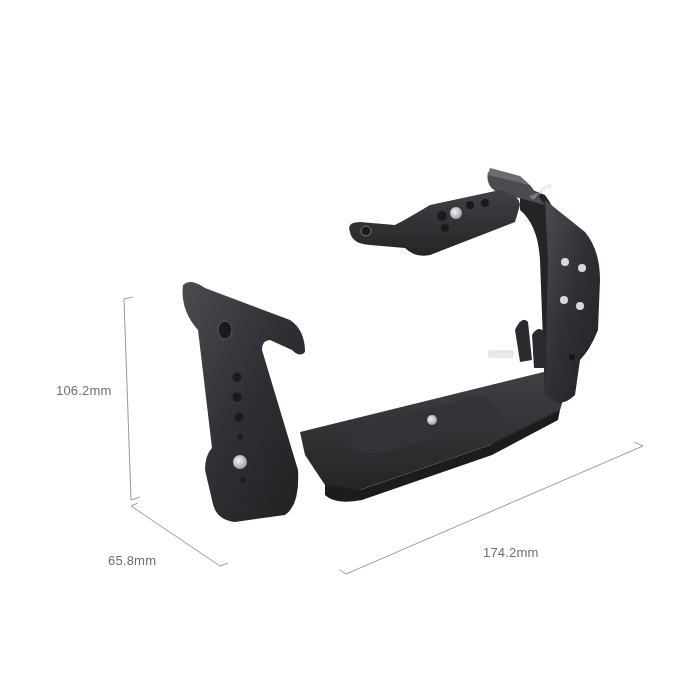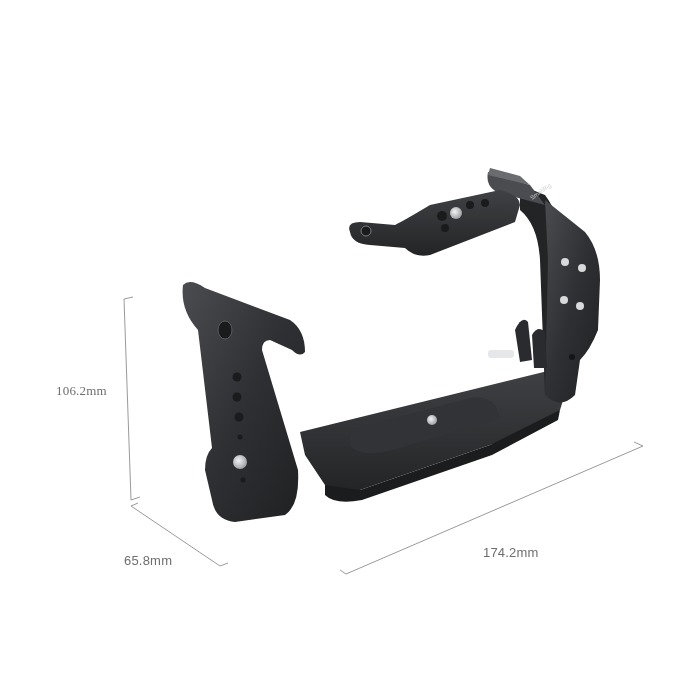--- a/index.html
+++ b/index.html
@@ -1,20 +1,20 @@
 <!DOCTYPE html>
 <html><head>
   <meta charset="utf-8">
   <style>
     html, body { margin: 0; padding: 0; background: #ffffff; }
     body { width: 700px; height: 700px; position: relative; overflow: hidden; font-family: "Liberation Sans", sans-serif; }
     .stage { position: absolute; inset: 0; }
     .dim-label { position: absolute; font-size: 13px; color: #6e6e6e; letter-spacing: 0.2px; }
-    .lbl-height { left: 56px; top: 383px; font-family: Liberation Serif, serif; }
-    .lbl-depth { left: 124px; top: 553px; }
+    .lbl-height { left: 56px; top: 383px; }
+    .lbl-depth { left: 108px; top: 553px; }
     .lbl-width { left: 483px; top: 537px; margin-top: 8px; }
     svg { position: absolute; left: 0; top: 0; }
   </style>
 </head>
 <body>
 
 <div class="stage">
 
   <svg width="700" height="700" viewBox="0 0 700 700">
 

